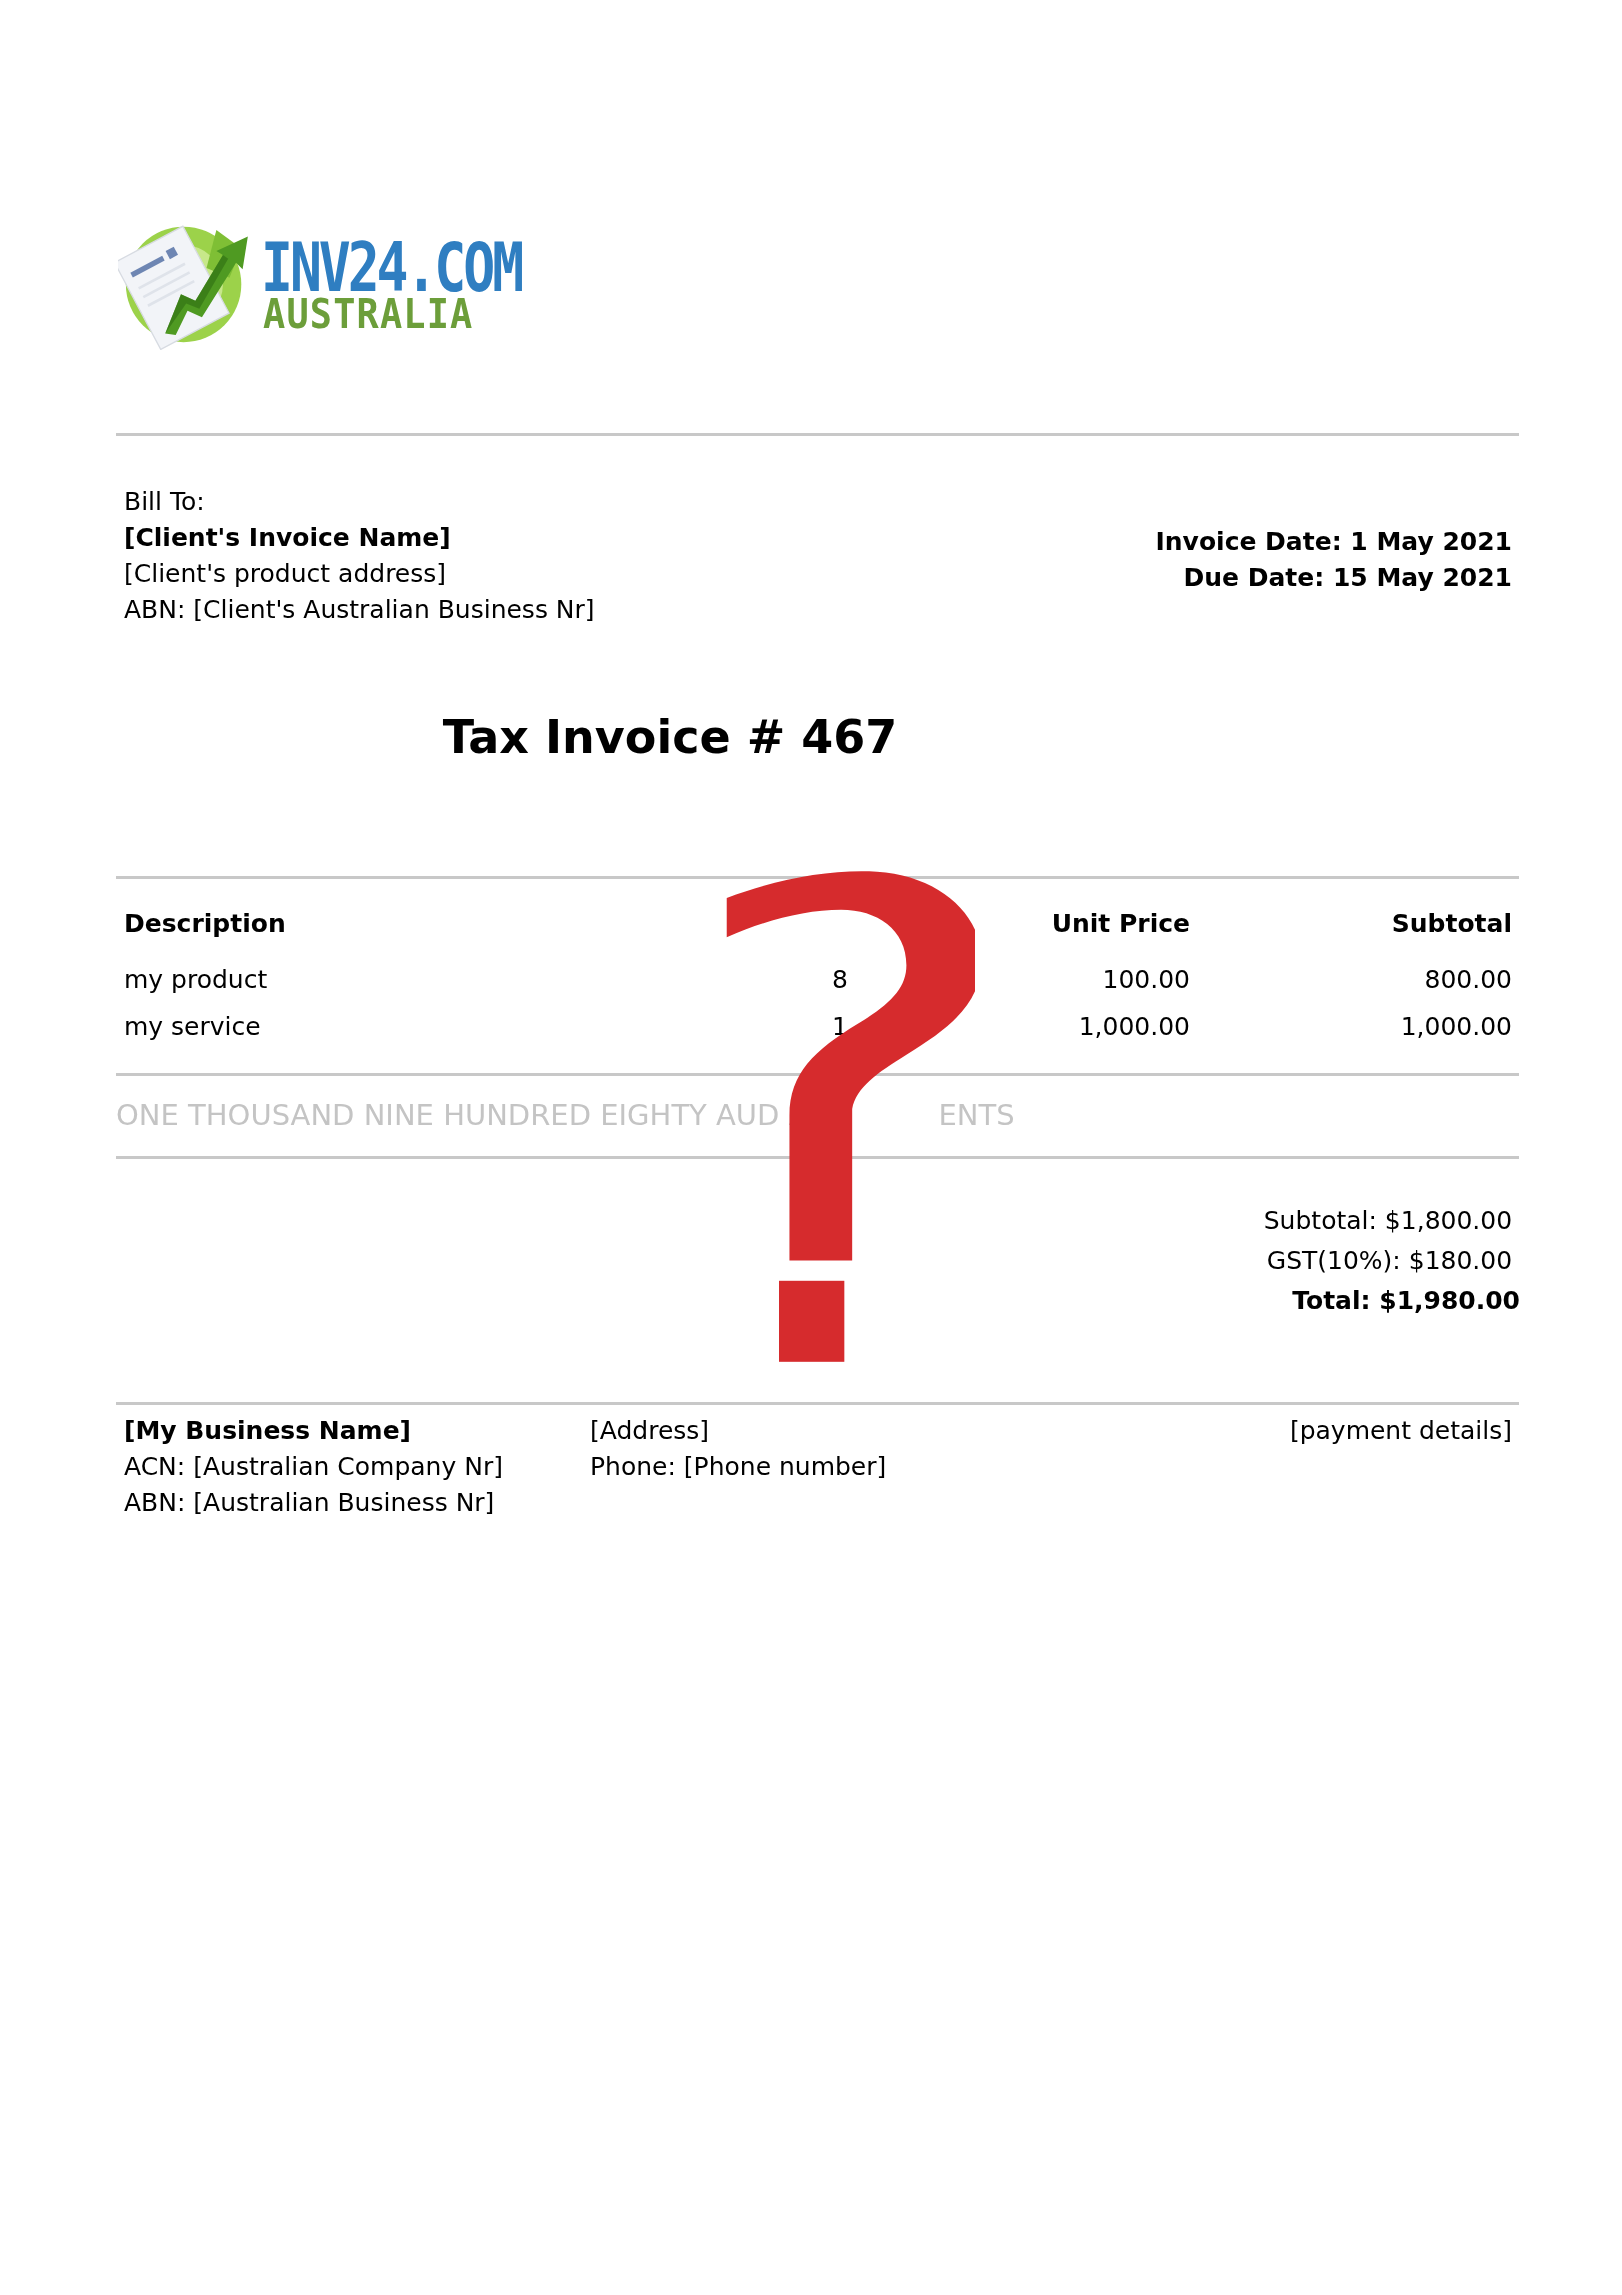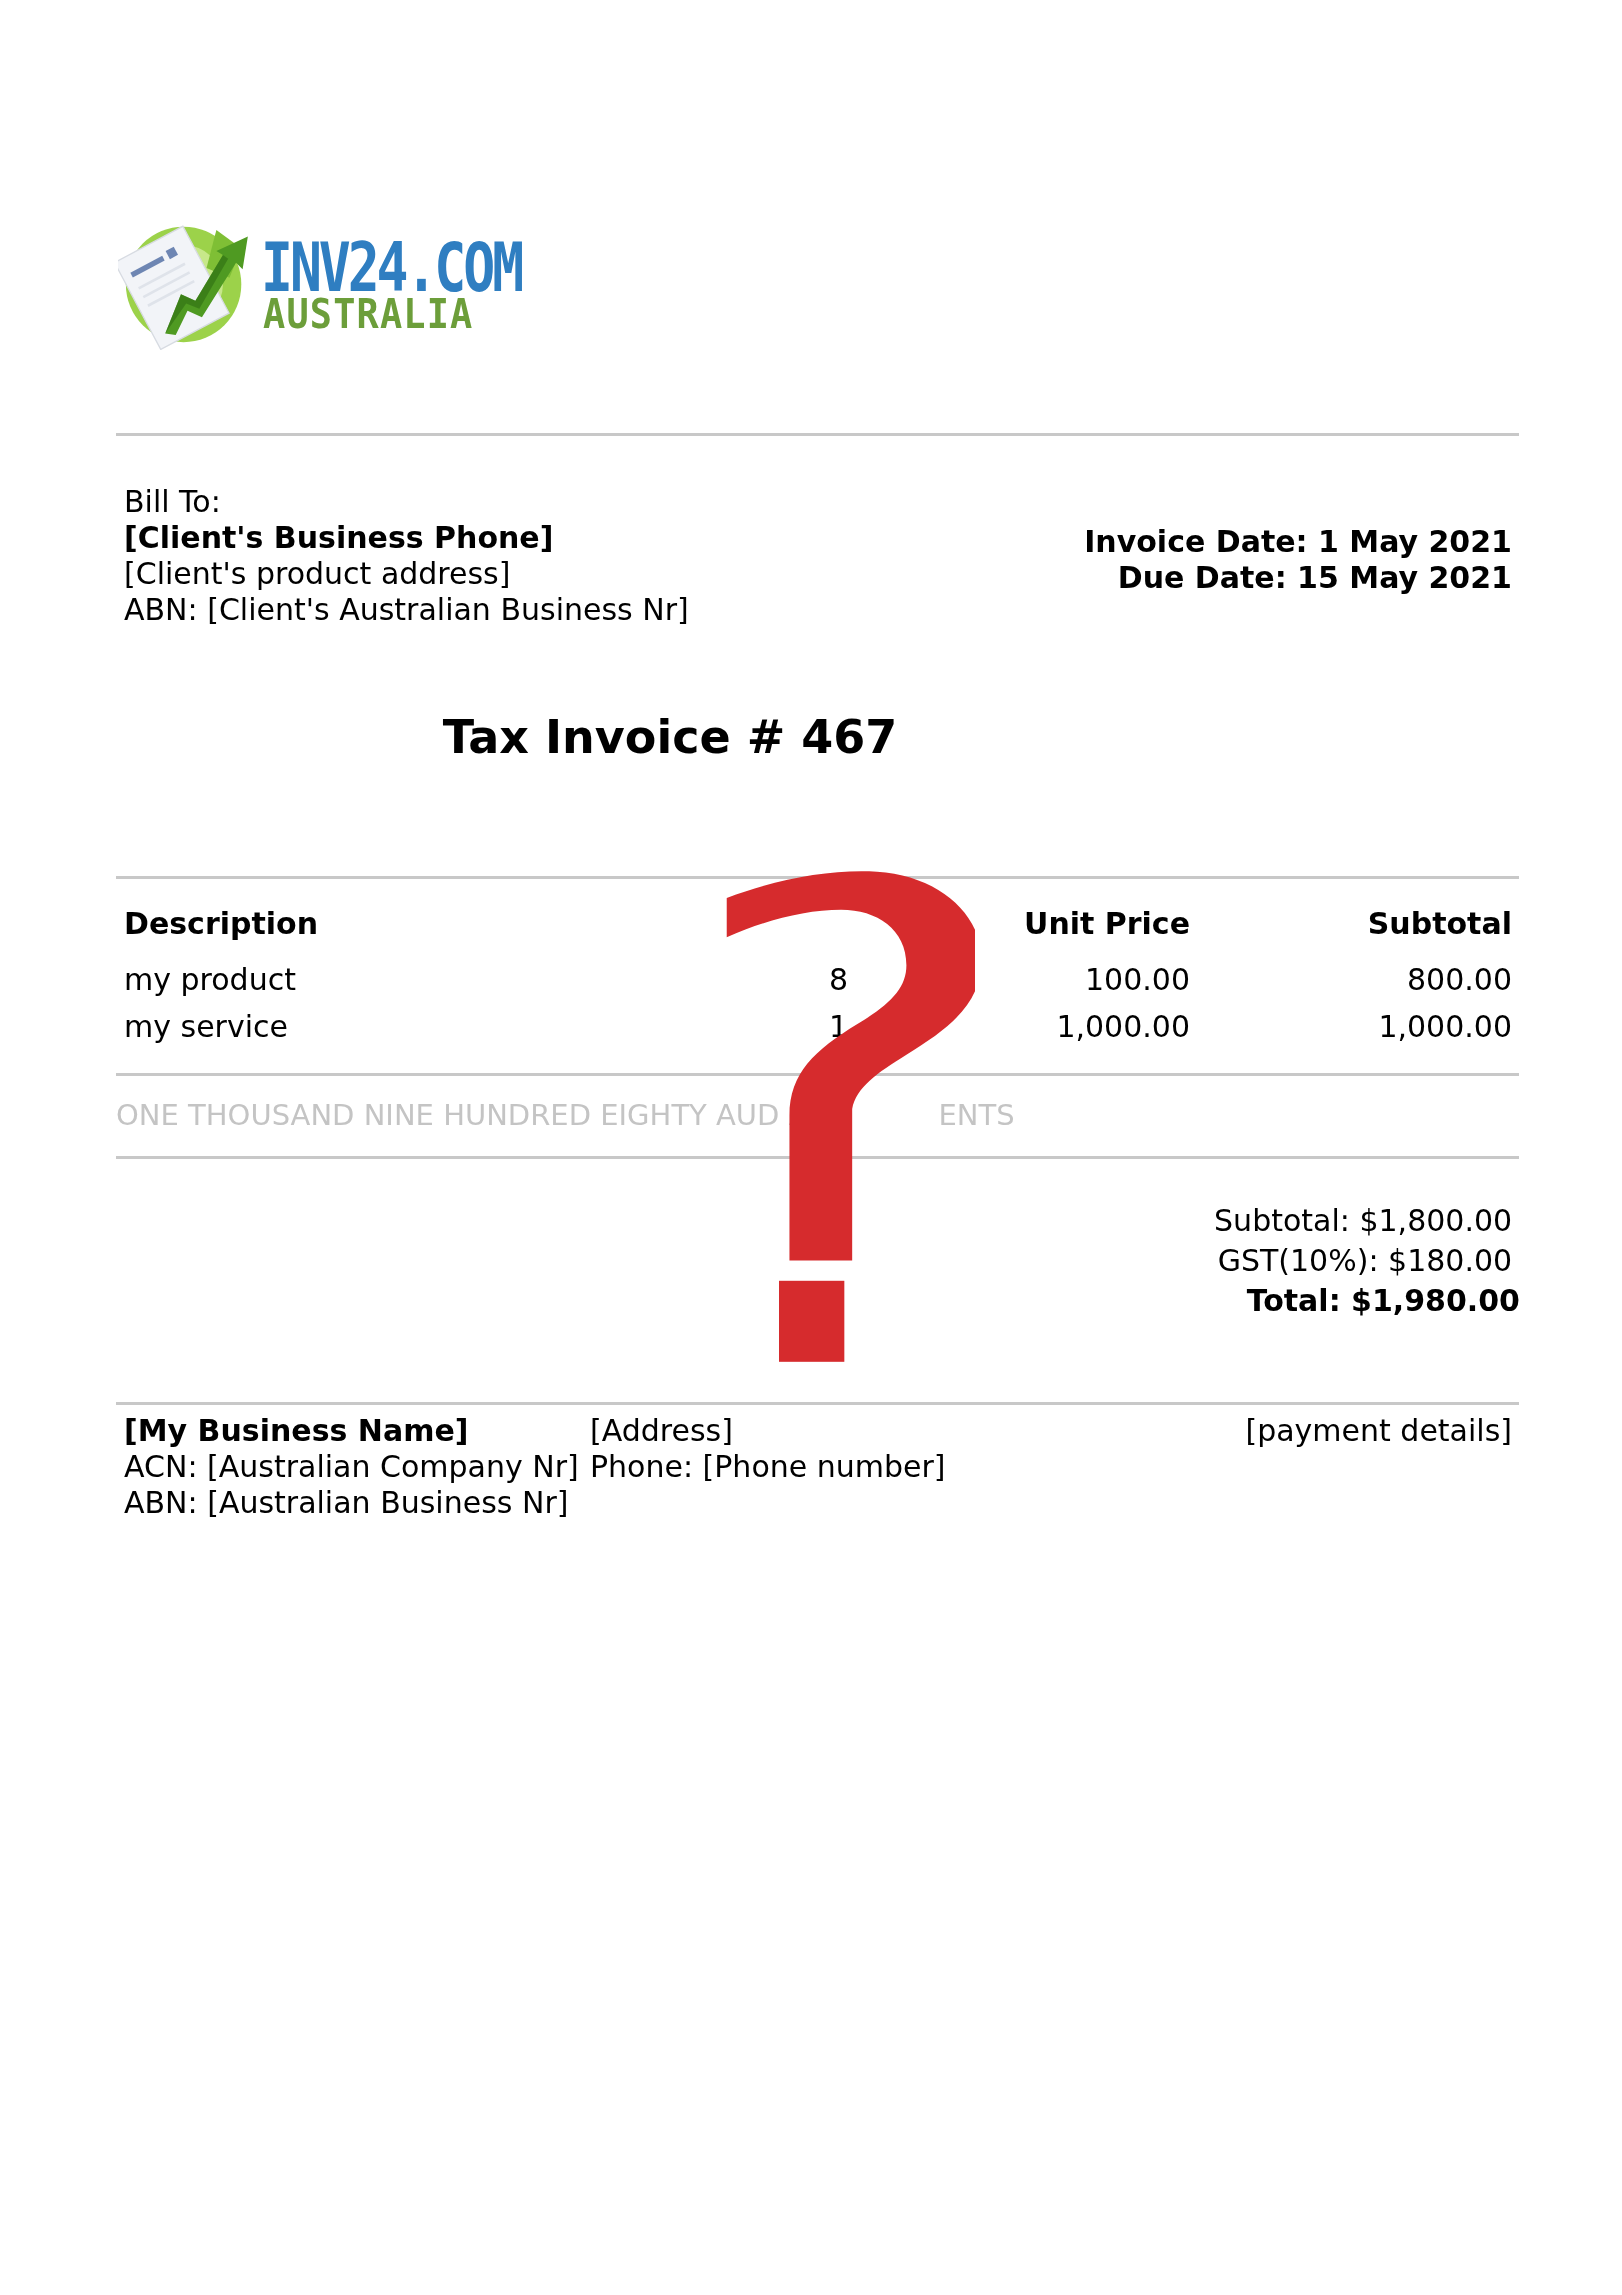--- a/index.html
+++ b/index.html
@@ -1,20 +1,20 @@
 <!DOCTYPE html>
 <html style="font-size:10.5px"><head>
 <meta charset="utf-8">
 <style>
   html, body { margin: 0; padding: 0; background: #ffffff; }
   body { width: 1623px; height: 2295px; position: relative; overflow: hidden;
          font-family: "DejaVu Sans", sans-serif; color: #000; }
   .abs { position: absolute; }
   .rule { position: absolute; left: 116px; width: 1403px; height: 2.6px; background: #c8c8c8; }
-  .t { font-size: 30px; line-height: 36px; white-space: nowrap; }
+  .t { font-size: 25px; line-height: 36px; white-space: nowrap; }
   .b { font-weight: bold; }
   .r { text-align: right; }
 
   
   .logo { left: 118px; top: 209px; width: 406px; height: 141px; }
   .logo-text-1 { position: absolute; left: 143px; top: 25px; font-family: "DejaVu Sans Mono", monospace;
                  font-weight: bold; font-size: 68px; line-height: 68px; color: #2f7ec1;
                  letter-spacing: -3.9px; transform: scaleX(0.78); transform-origin: left top; }
   .logo-text-2 { position: absolute; left: 145px; top: 85px; font-family: "DejaVu Sans Mono", monospace;
                  font-weight: bold; font-size: 41px; line-height: 41px; color: #6c9e3a;
@@ -59,21 +59,21 @@
     <path d="M72 190 L96 130 L118 140 L160 70 L168 76 L124 152 L104 144 Z" fill="#2f6e12" opacity="0.6"></path>
   </svg>
   <div class="logo-text-1">INV24.COM</div>
   <div class="logo-text-2">AUSTRALIA</div>
 </div>
 
 <div class="rule" style="top:433px"></div>
 
 <div class="abs bill">
   <div class="t">Bill To:</div>
-  <div class="t b">[Client's Business Phone]</div>
+  <div class="t b">[Client's Invoice Name]</div>
   <div class="t">[Client's product address]</div>
   <div class="t">ABN: [Client's Australian Business Nr]</div>
 </div>
 
 <div class="abs dates r">
   <div class="t">Invoice Date: 1 May 2021</div>
   <div class="t">Due Date: 15 May 2021</div>
 </div>
 
 <div class="abs title">Tax Invoice # 467</div>

